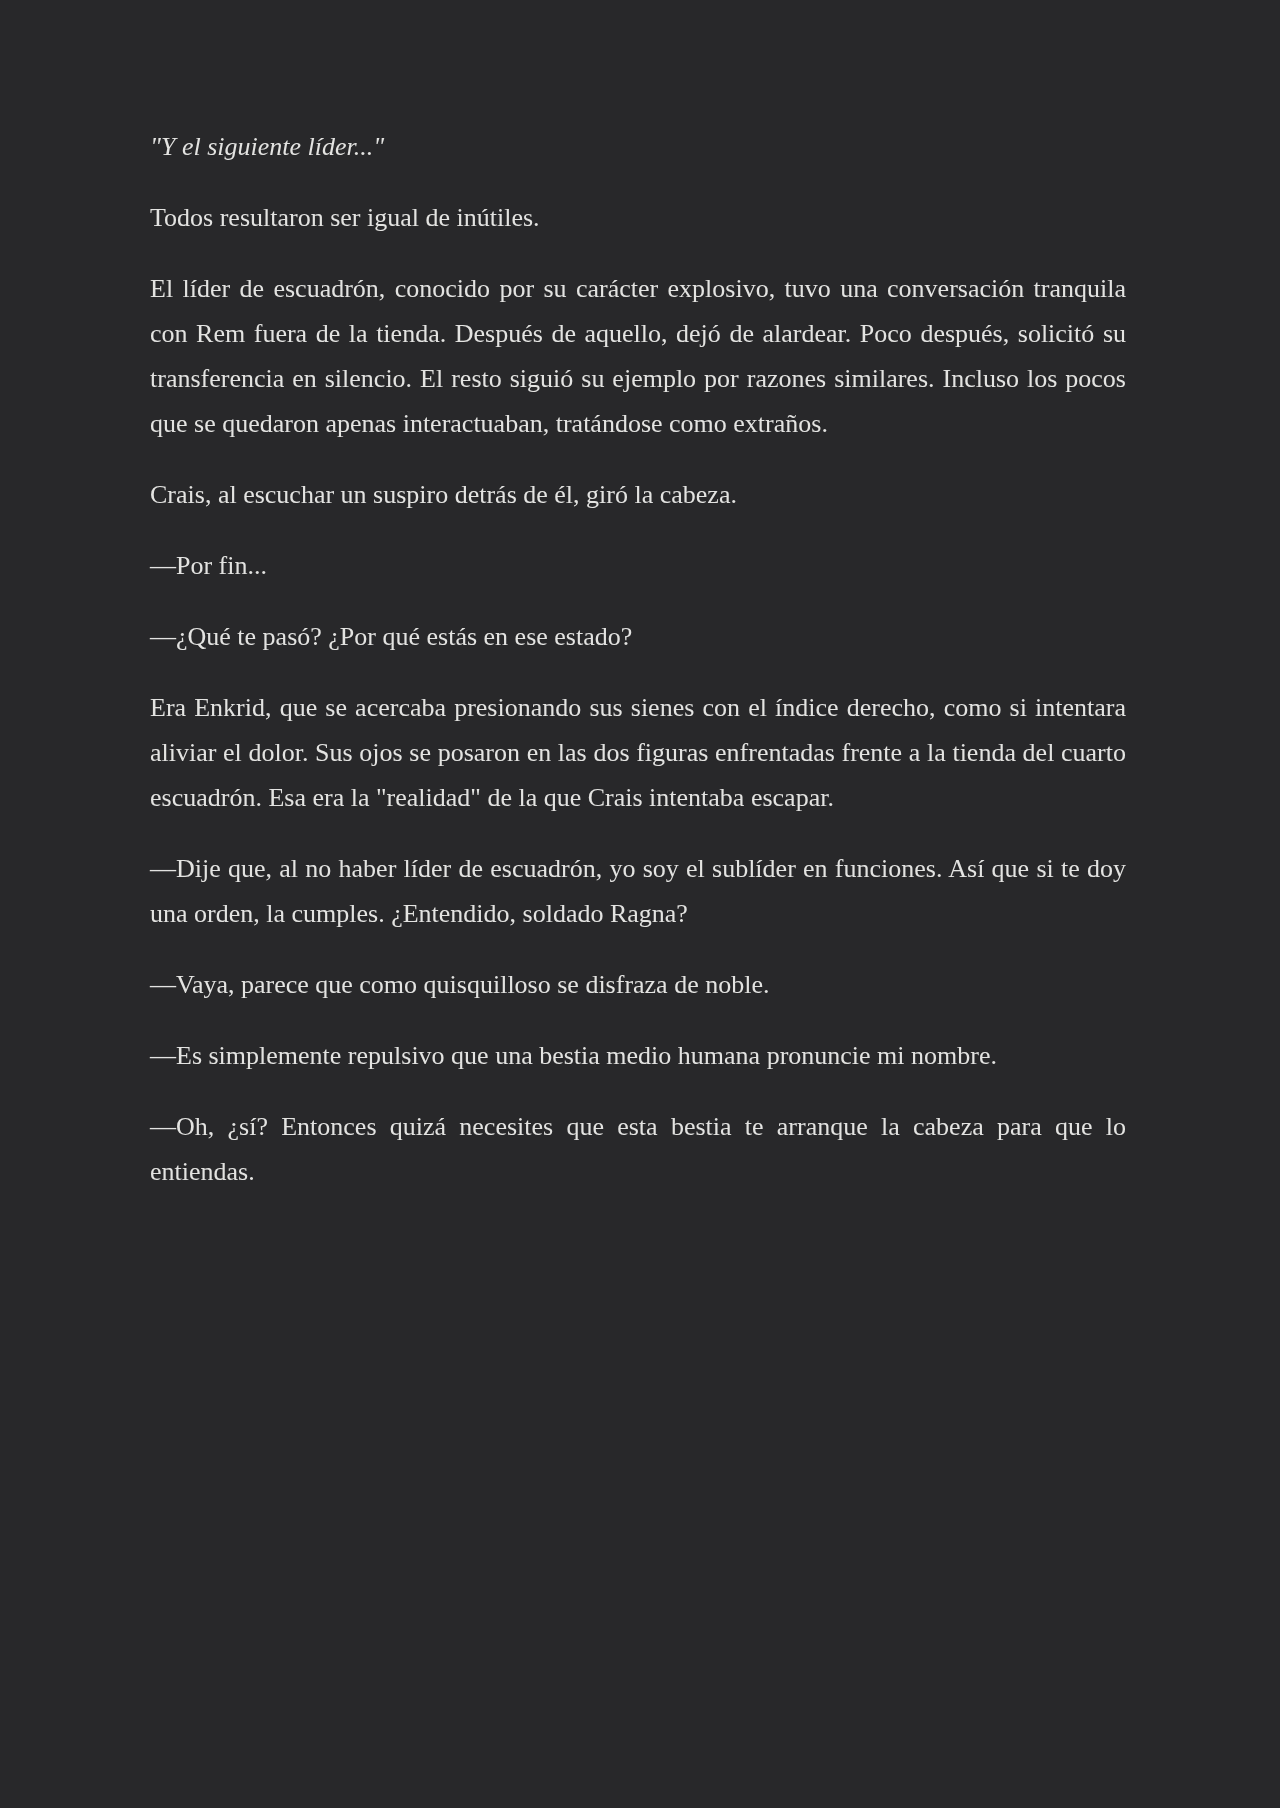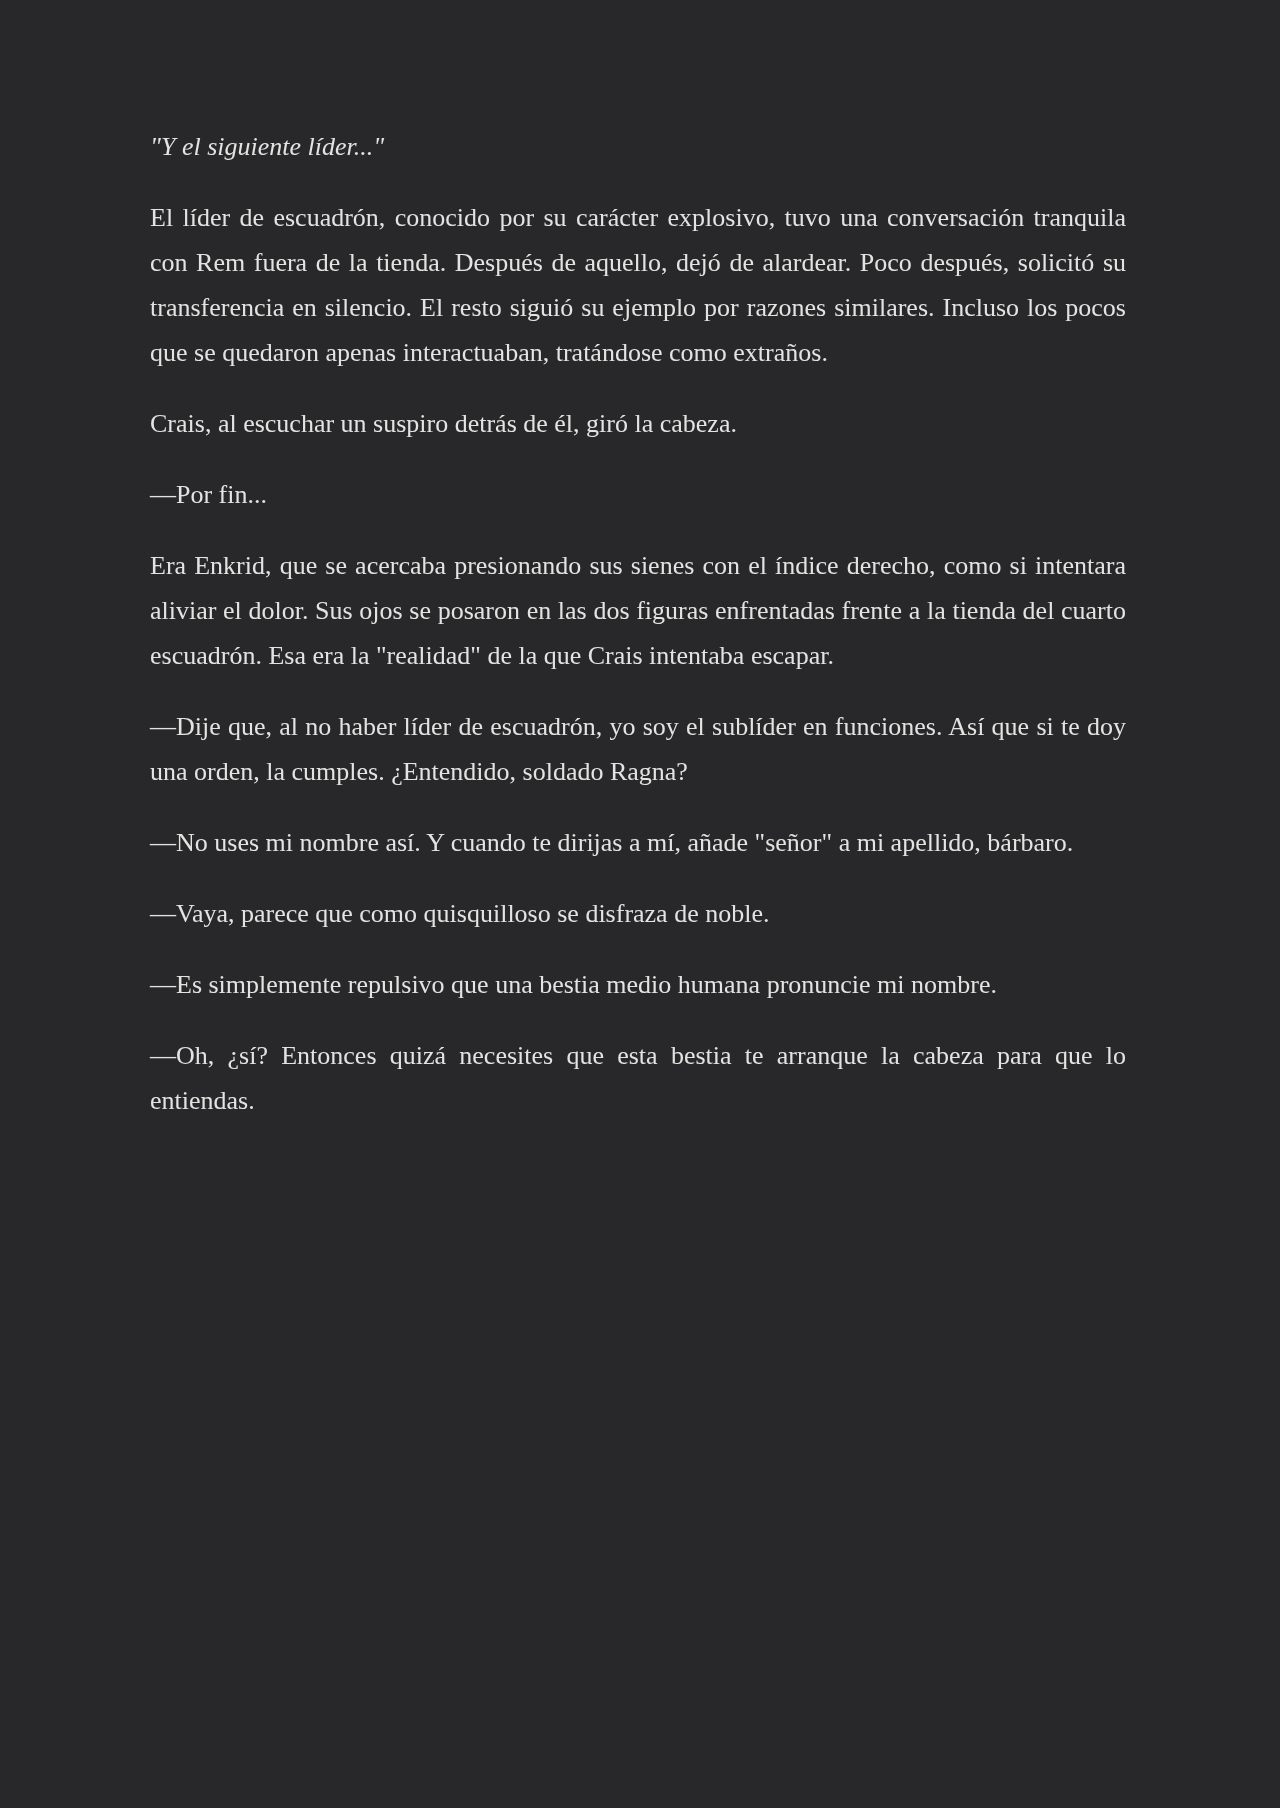--- a/index.html
+++ b/index.html
@@ -37,23 +37,24 @@
   .chapter-text p.italic {
     font-style: italic;
   }
 </style>
 </head>
 <body>
 
 <div class="reader-page">
   <div class="chapter-text" id="chapter-text">
       <p class="italic">"Y el siguiente líder..."</p>
+      <p>Todos resultaron ser igual de inútiles.</p>
       <p>El líder de escuadrón, conocido por su carácter explosivo, tuvo una conversación tranquila con Rem fuera de la tienda. Después de aquello, dejó de alardear. Poco después, solicitó su transferencia en silencio. El resto siguió su ejemplo por razones similares. Incluso los pocos que se quedaron apenas interactuaban, tratándose como extraños.</p>
       <p>Crais, al escuchar un suspiro detrás de él, giró la cabeza.</p>
       <p>—Por fin...</p>
+      <p>—¿Qué te pasó? ¿Por qué estás en ese estado?</p>
       <p>Era Enkrid, que se acercaba presionando sus sienes con el índice derecho, como si intentara aliviar el dolor. Sus ojos se posaron en las dos figuras enfrentadas frente a la tienda del cuarto escuadrón. Esa era la "realidad" de la que Crais intentaba escapar.</p>
       <p>—Dije que, al no haber líder de escuadrón, yo soy el sublíder en funciones. Así que si te doy una orden, la cumples. ¿Entendido, soldado Ragna?</p>
-      <p>—No uses mi nombre así. Y cuando te dirijas a mí, añade "señor" a mi apellido, bárbaro.</p>
       <p>—Vaya, parece que como quisquilloso se disfraza de noble.</p>
       <p>—Es simplemente repulsivo que una bestia medio humana pronuncie mi nombre.</p>
       <p>—Oh, ¿sí? Entonces quizá necesites que esta bestia te arranque la cabeza para que lo entiendas.</p>
     </div>
 </div>
 
 </body></html>

